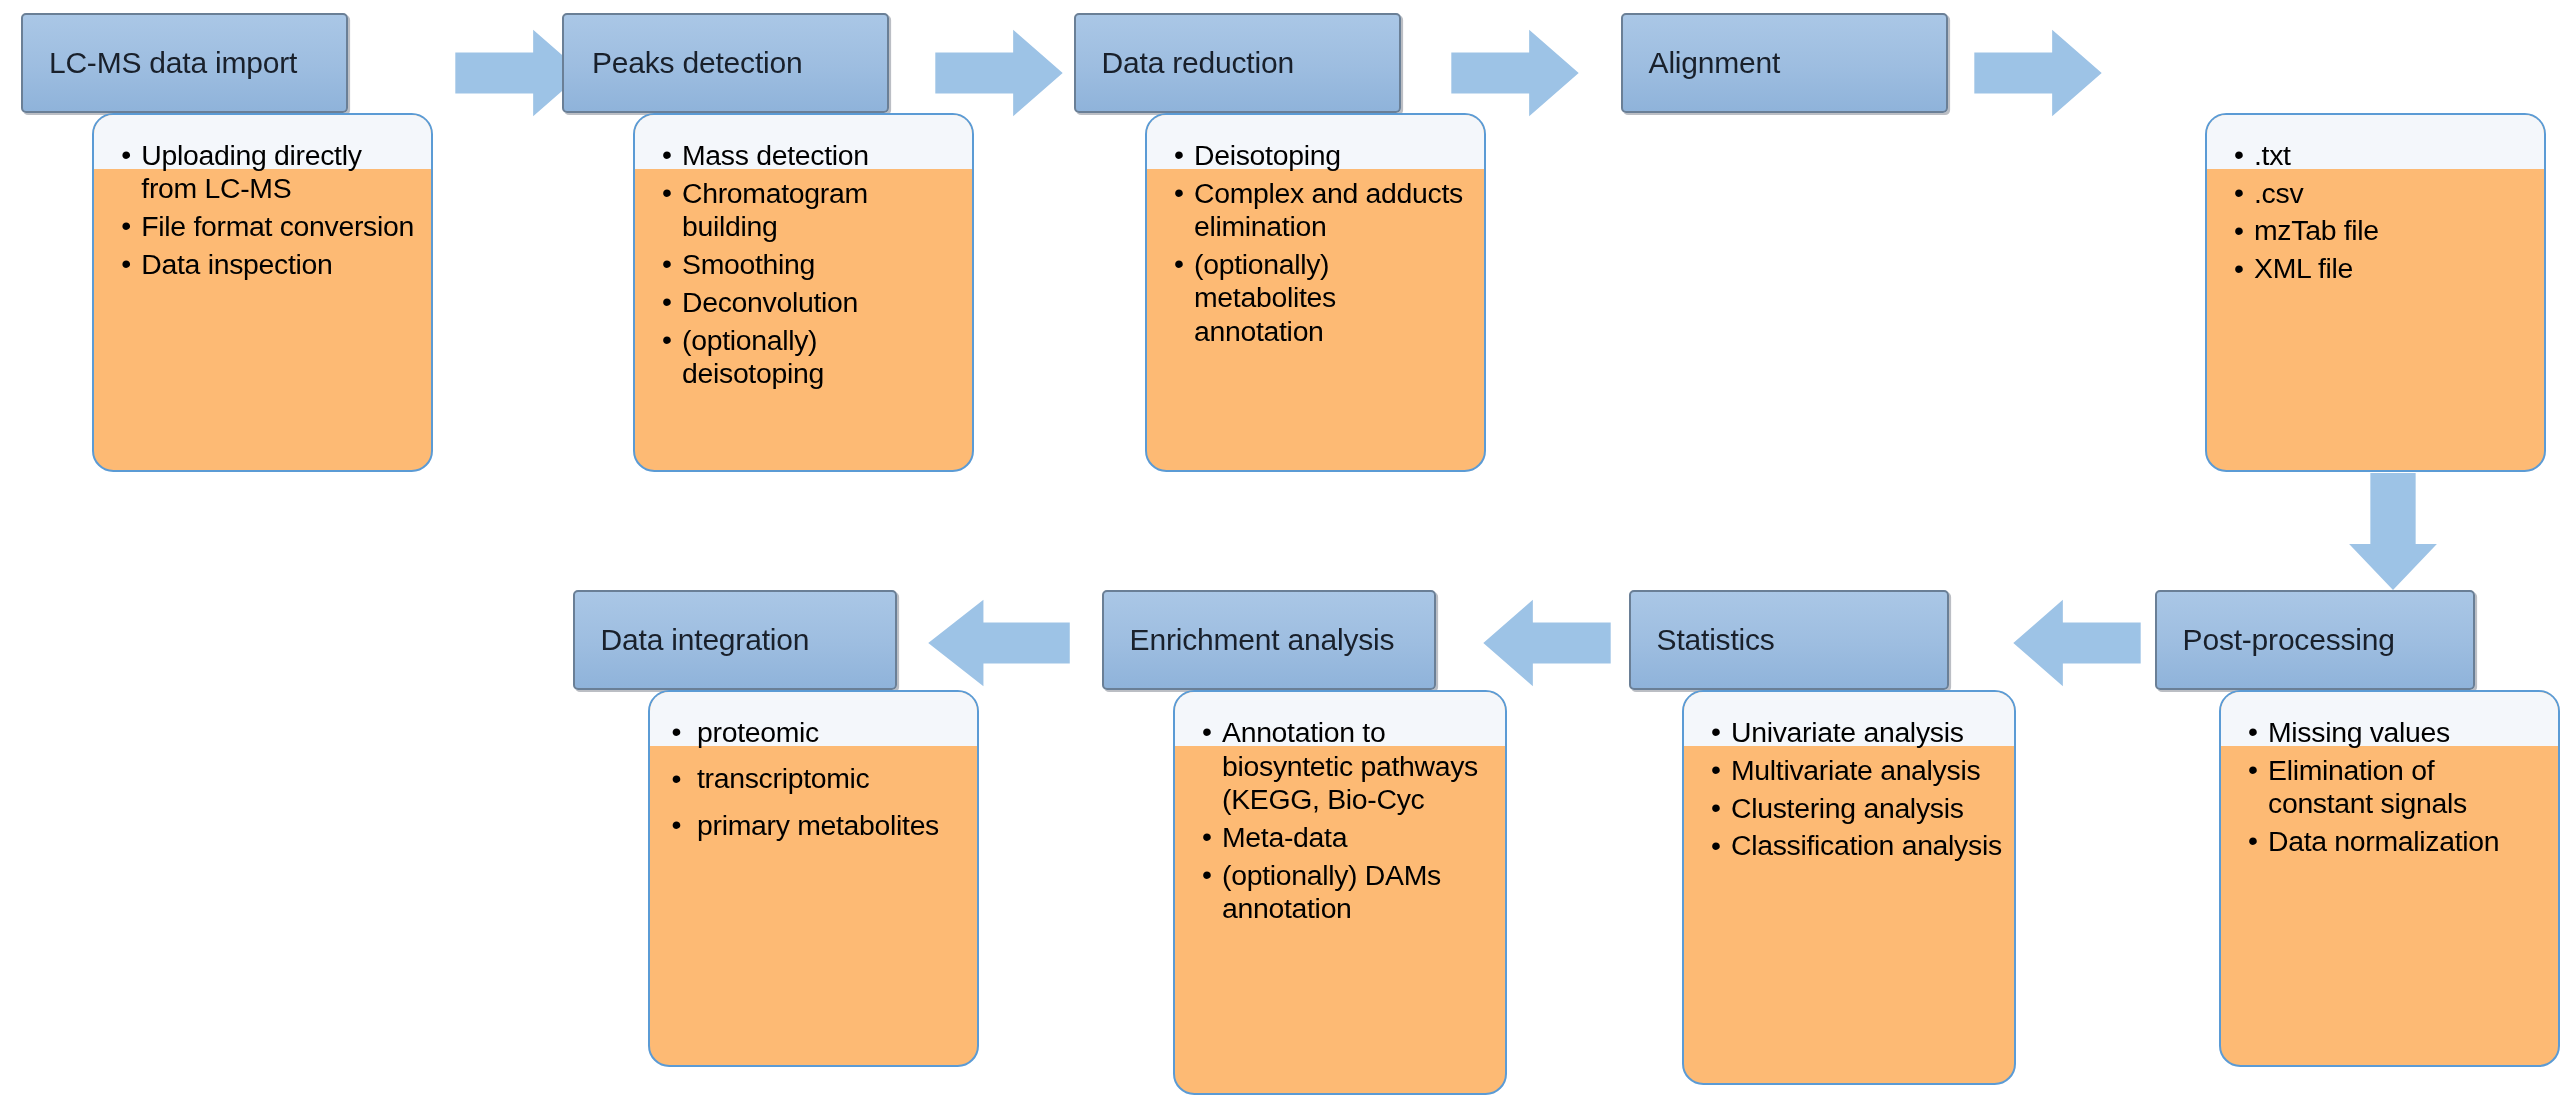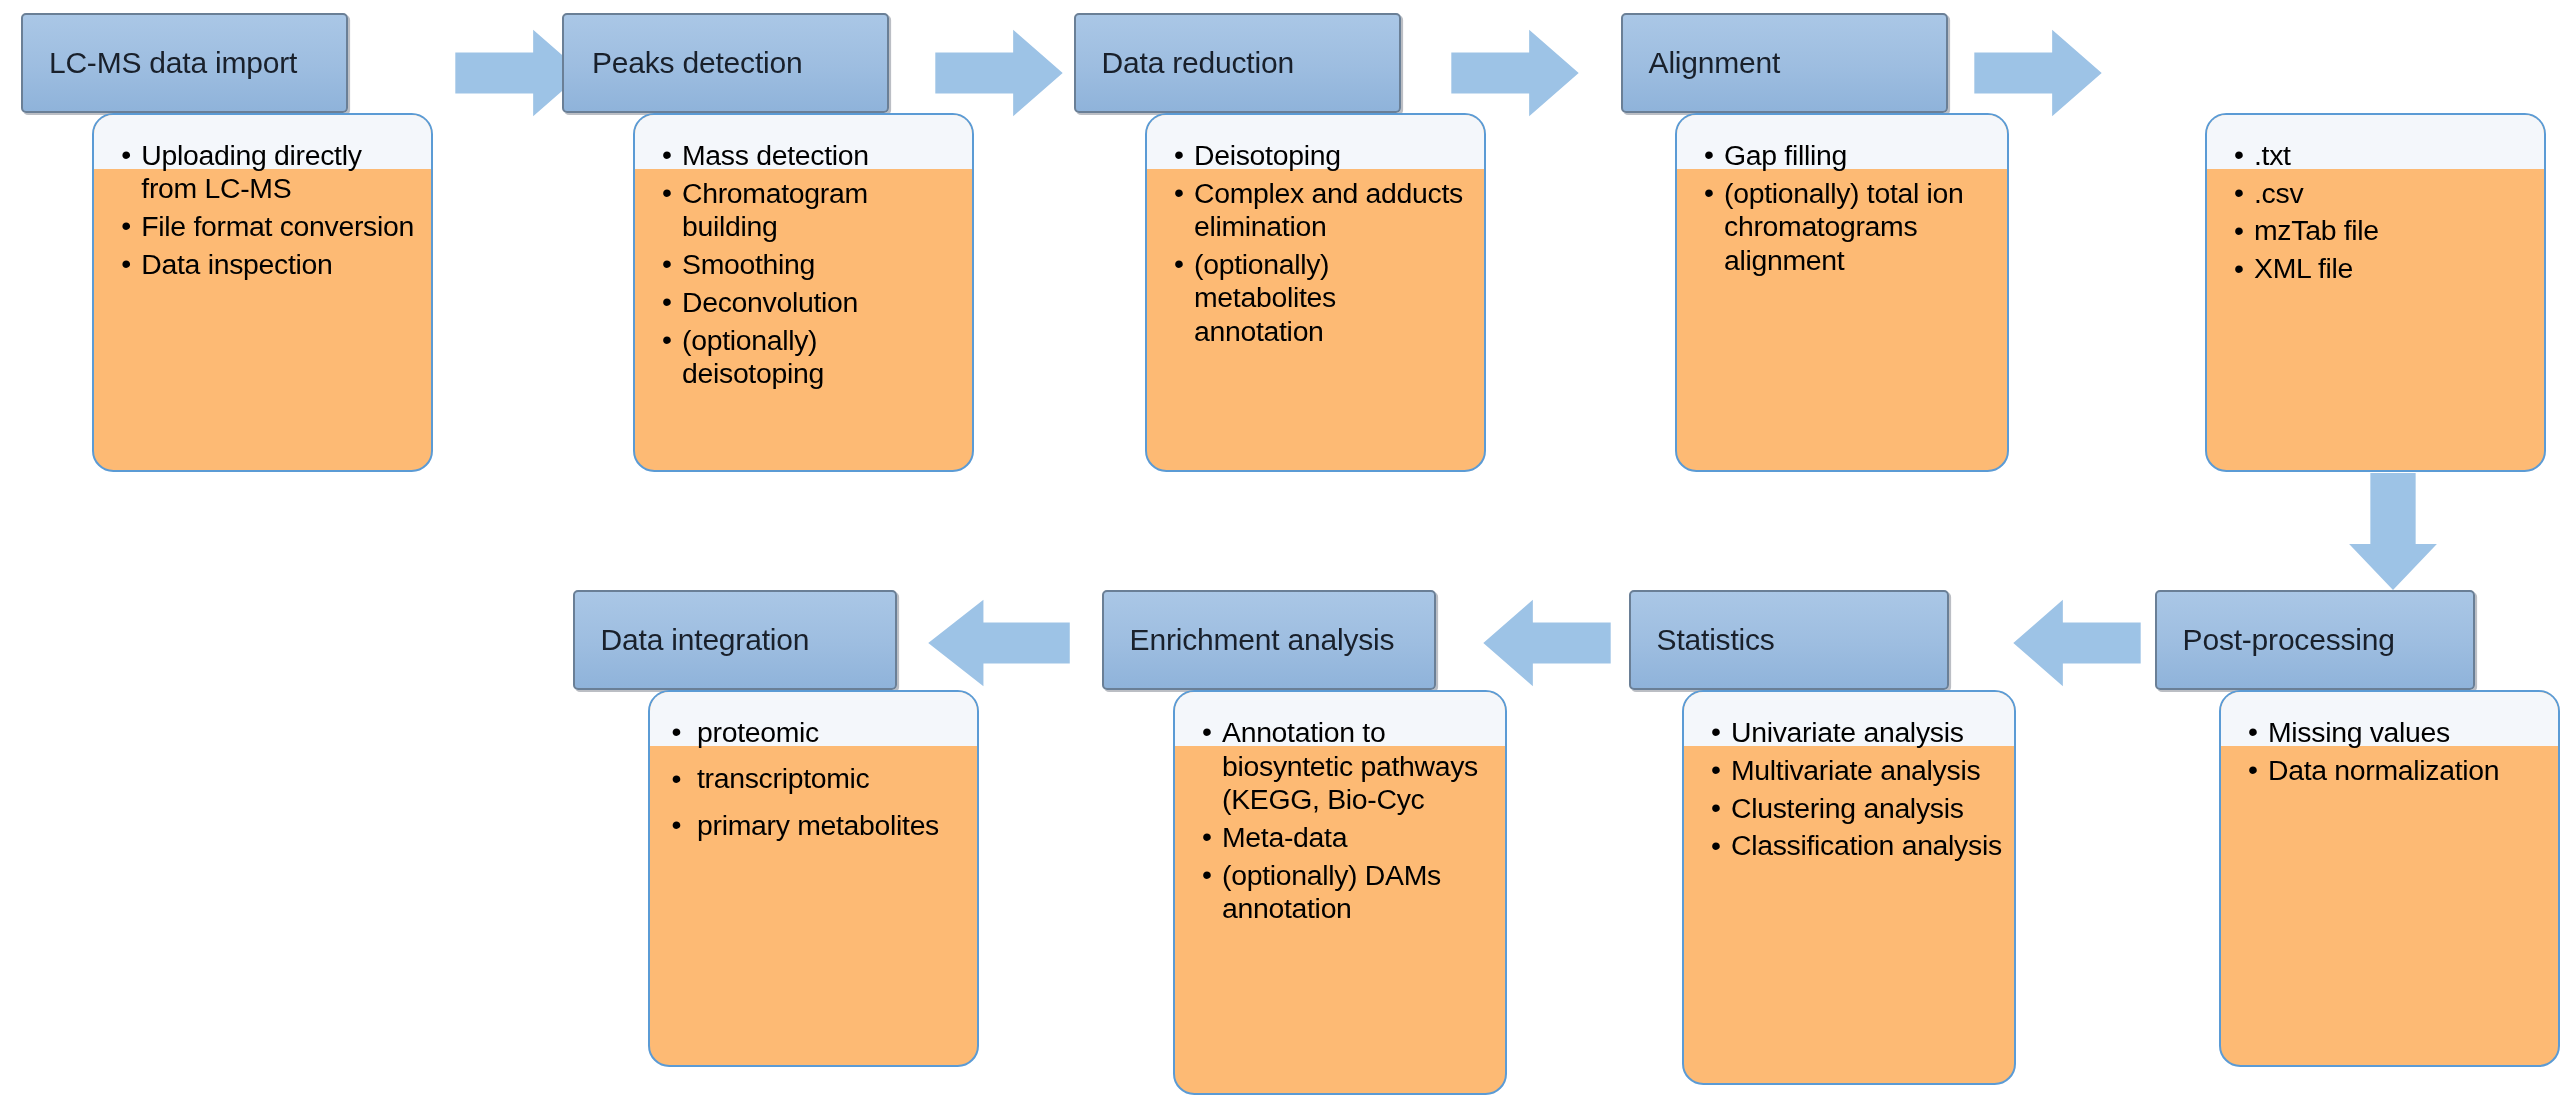--- a/index.html
+++ b/index.html
@@ -165,27 +165,20 @@
   <div class="arrow" style="left:1451px; top:27px; width:128px; height:92px;">
     <svg width="128" height="92" viewBox="0 0 180 130">
       <polygon points="0,36 110,36 110,4 180,65 110,126 110,94 0,94" fill="#9dc3e6"></polygon>
     </svg>
   </div>
 
   <div class="stage" style="left:1604px; top:12.8px; width:427px; height:455px;">
     <div class="stage-header" style="width:327px; height:100px;margin-left:17px;">
       <span class="stage-header-label">Alignment</span>
     </div>
-    <div class="stage-card" style="left:71px; top:100px; width:334px; height:359px;">
-      <div class="stage-card-tint"></div>
-      <ul class="bullets">
-        <li>Gap filling</li>
-        <li>(optionally) total ion chromatograms alignment</li>
-      </ul>
-    </div>
   </div>
 
   <div class="arrow" style="left:1974px; top:27px; width:128px; height:92px;">
     <svg width="128" height="92" viewBox="0 0 180 130">
       <polygon points="0,36 110,36 110,4 180,65 110,126 110,94 0,94" fill="#9dc3e6"></polygon>
     </svg>
   </div>
 
   <div class="stage" style="left:2141px; top:12.8px; width:427px; height:455px;">
     <div class="stage-card" style="left:64px; top:100px; width:341px; height:359px;">
@@ -206,20 +199,21 @@
   </div>
 
   <div class="stage" style="left:2155px; top:590px; width:427px; height:484px;">
     <div class="stage-header" style="width:320px; height:100px;">
       <span class="stage-header-label">Post-processing</span>
     </div>
     <div class="stage-card" style="left:64px; top:100px; width:341px; height:377px;">
       <div class="stage-card-tint"></div>
       <ul class="bullets">
         <li>Missing values</li>
+        <li>Elimination of constant signals</li>
         <li>Data normalization</li>
       </ul>
     </div>
   </div>
 
   <div class="arrow" style="left:2013px; top:597px; width:128px; height:92px;">
     <svg width="128" height="92" viewBox="0 0 180 130">
       <polygon points="180,36 70,36 70,4 0,65 70,126 70,94 180,94" fill="#9dc3e6"></polygon>
     </svg>
   </div>

